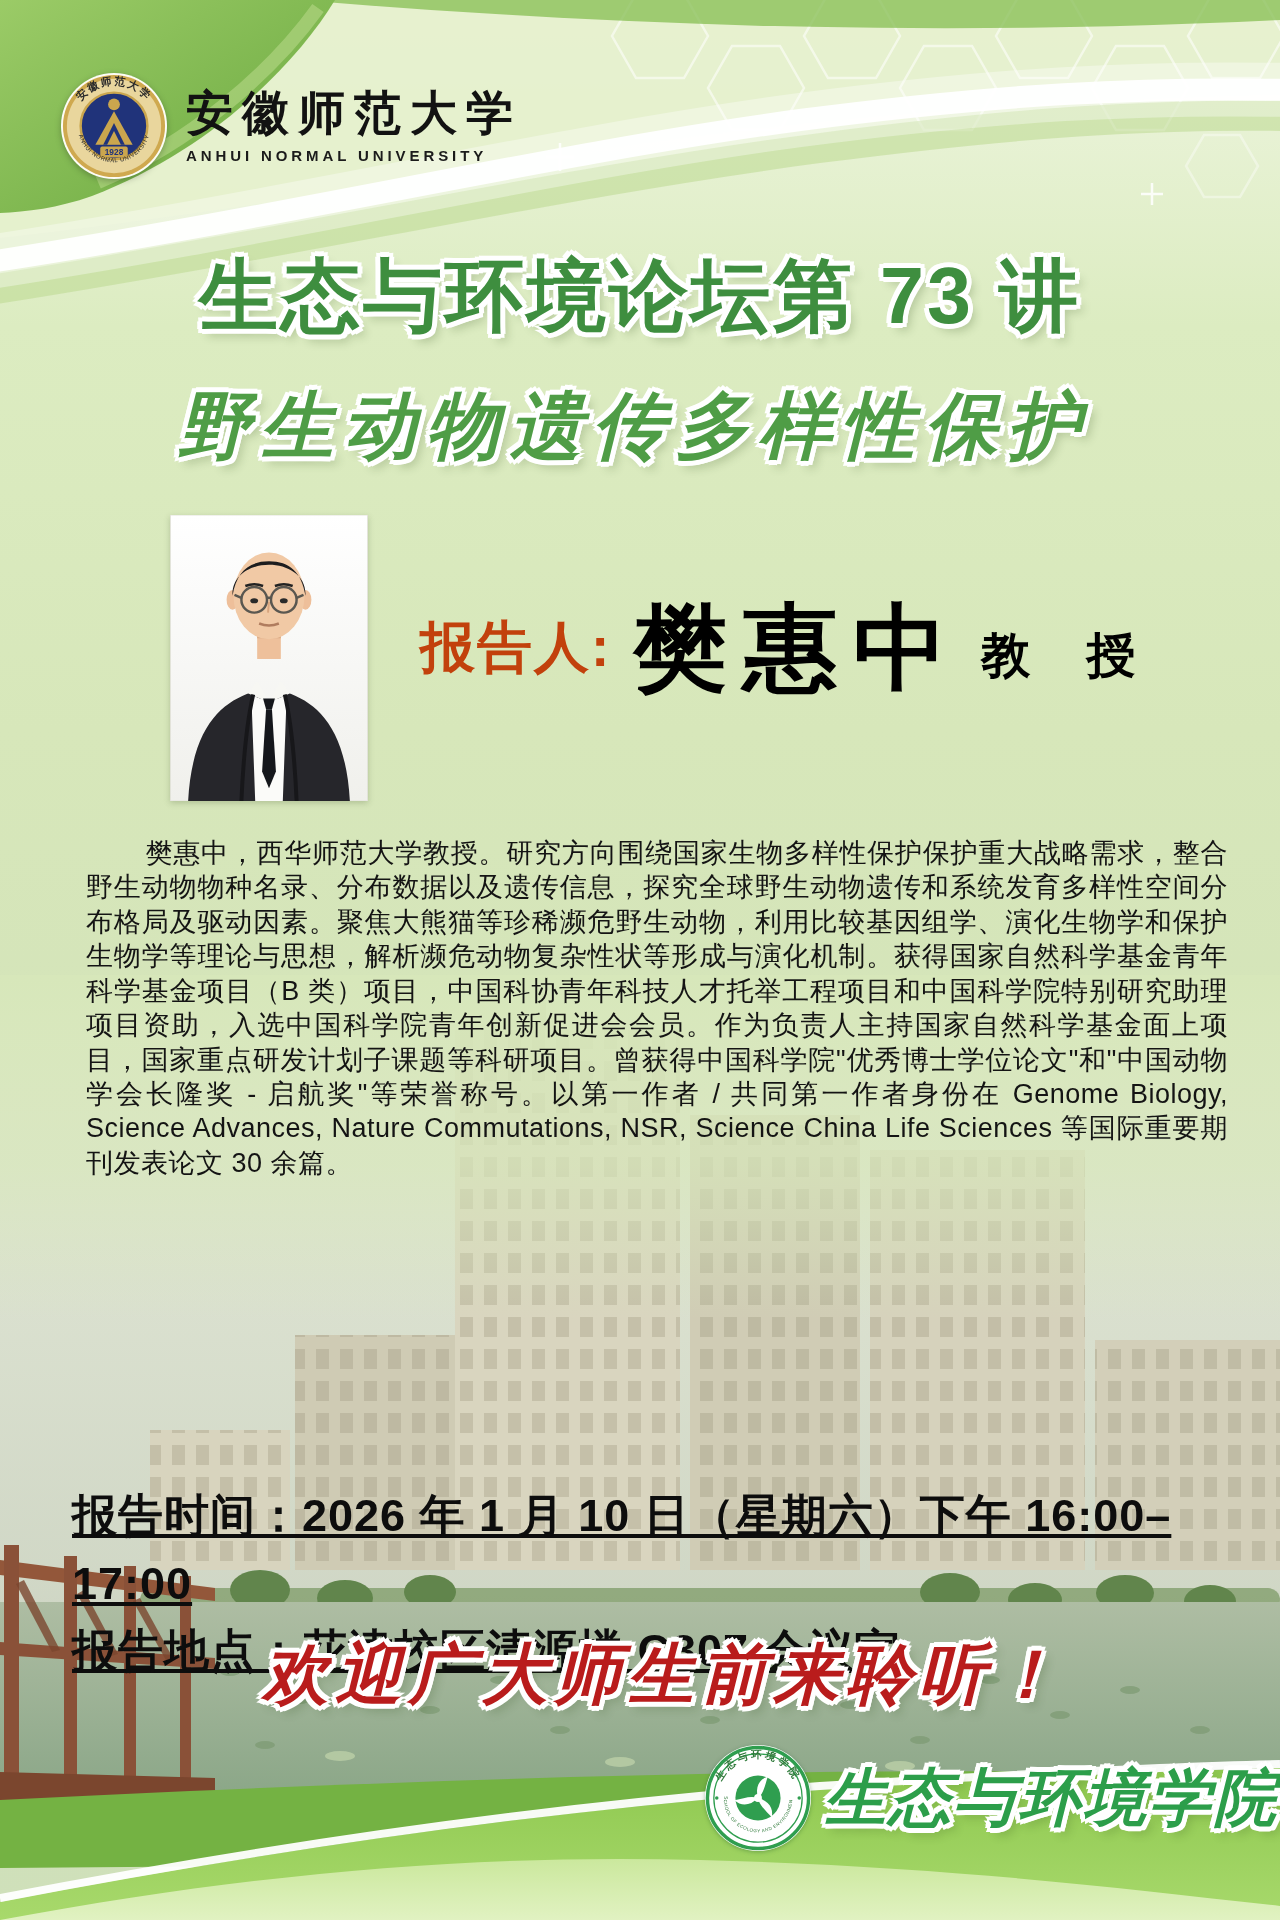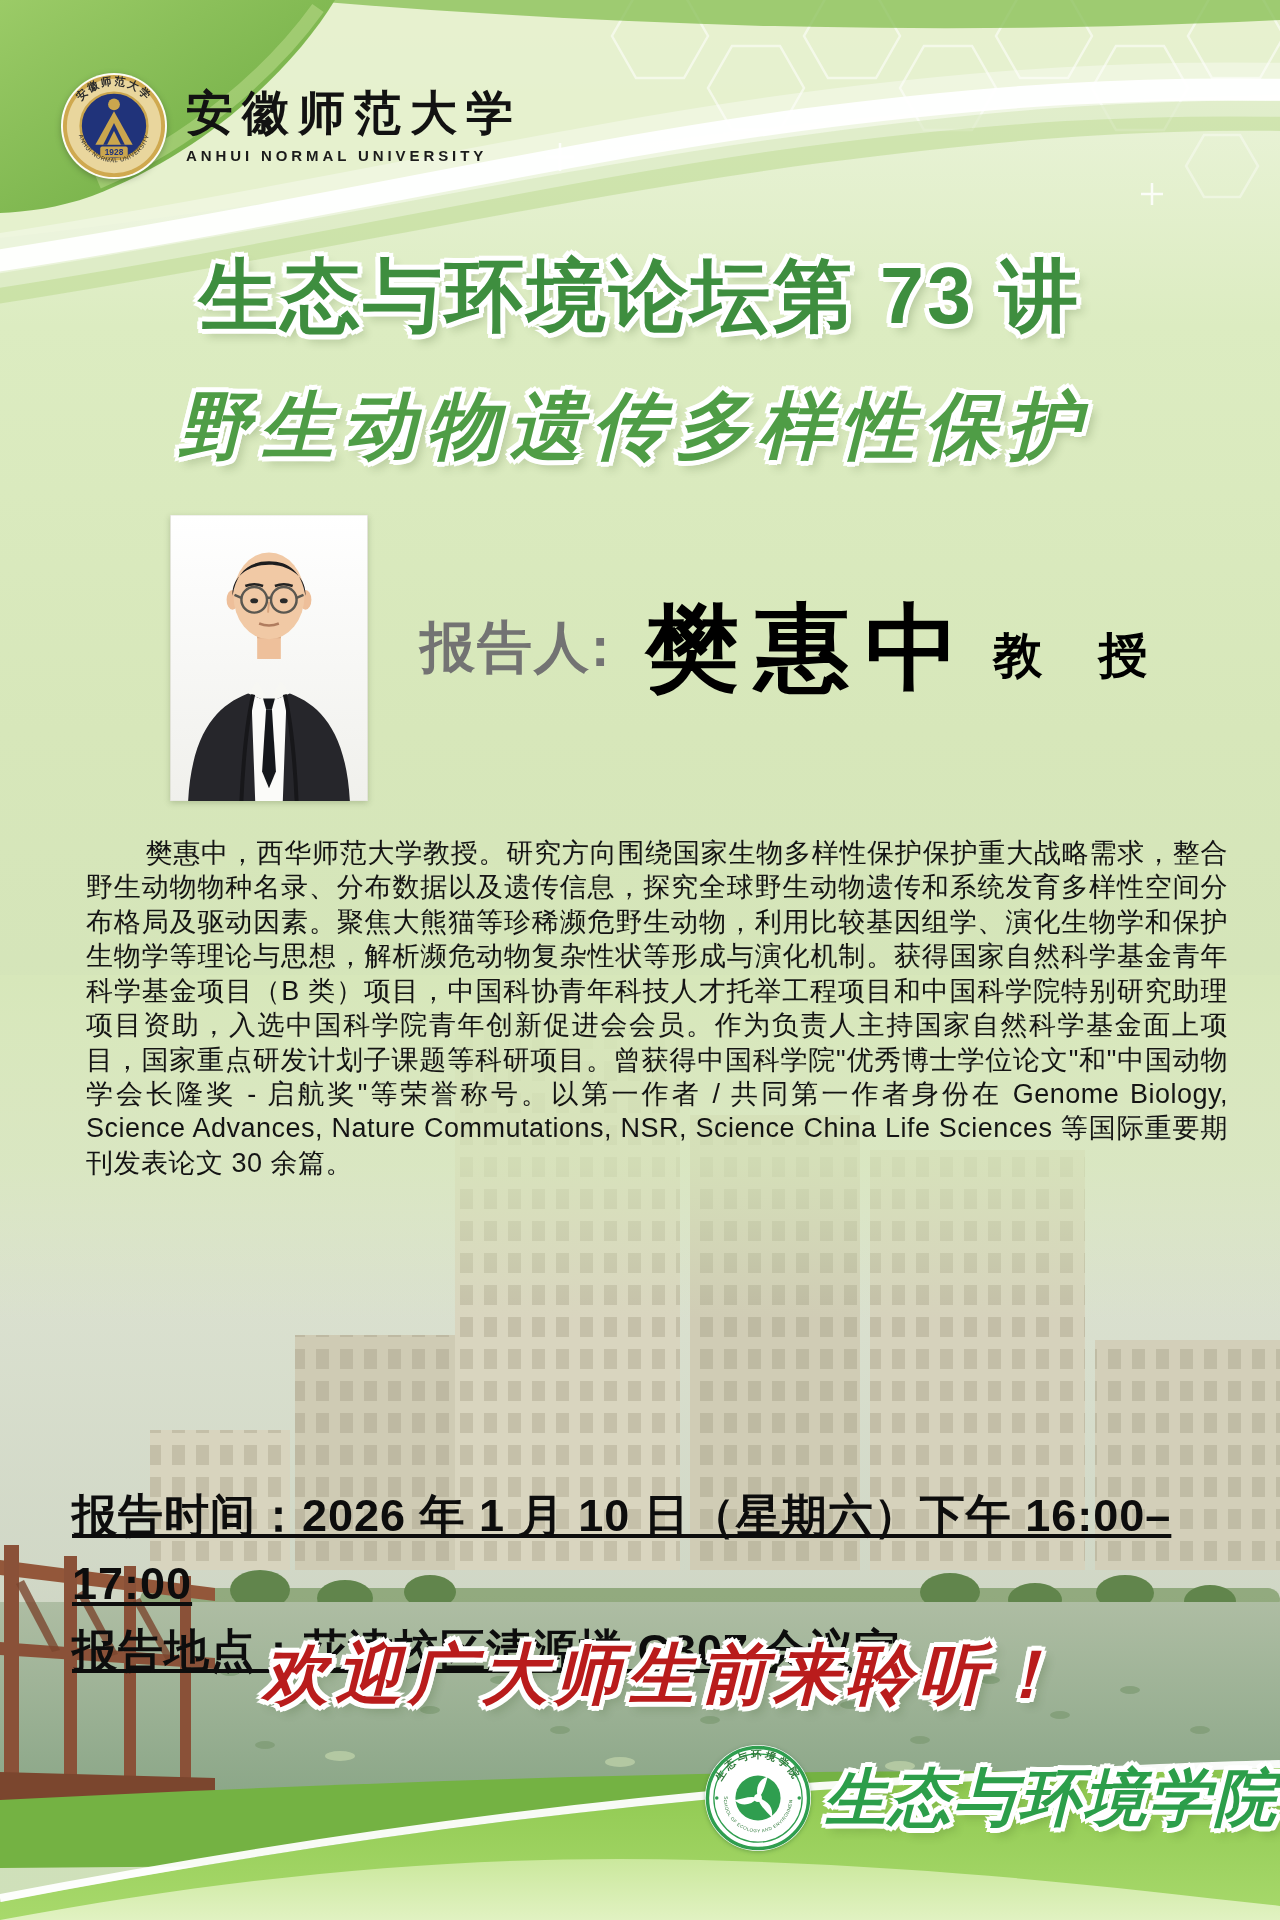--- a/index.html
+++ b/index.html
@@ -35,24 +35,24 @@
     font-family:"Liberation Serif","DejaVu Serif",serif;font-style:italic;
     font-size:73px;font-weight:700;letter-spacing:10px;color:#4f9d46;
   }
 
   .portrait{
     position:absolute;left:170px;top:515px;width:198px;height:286px;
     box-shadow:0 2px 6px rgba(60,80,40,.25);
   }
 
   .speaker-line{position:absolute;left:420px;top:588px;display:flex;align-items:center;height:120px;}
-  .spk-label{font-size:55px;font-weight:800;color:#737373;letter-spacing:2px;text-align:right;}
+  .spk-label{font-size:55px;font-weight:800;color:#c2410c;letter-spacing:2px;text-align:right;}
   .spk-name{
     font-family:"Liberation Serif","DejaVu Serif",serif;
-    font-size:94px;font-weight:700;letter-spacing:16px;color:#000;margin:0 18px 0 34px;
+    font-size:94px;font-weight:700;letter-spacing:16px;color:#000;margin:0 18px 0 22px;
   }
   .spk-title{
     font-family:"Liberation Serif","DejaVu Serif",serif;
     font-size:49px;font-weight:700;letter-spacing:22px;color:#000;margin-top:16px;
   }
 
   .bio{
     position:absolute;left:72px;top:822px;width:1142px;margin:14px;
     font-size:27px;line-height:1.275;color:#141414;
     text-align:justify;text-indent:2.2em;letter-spacing:.5px;

